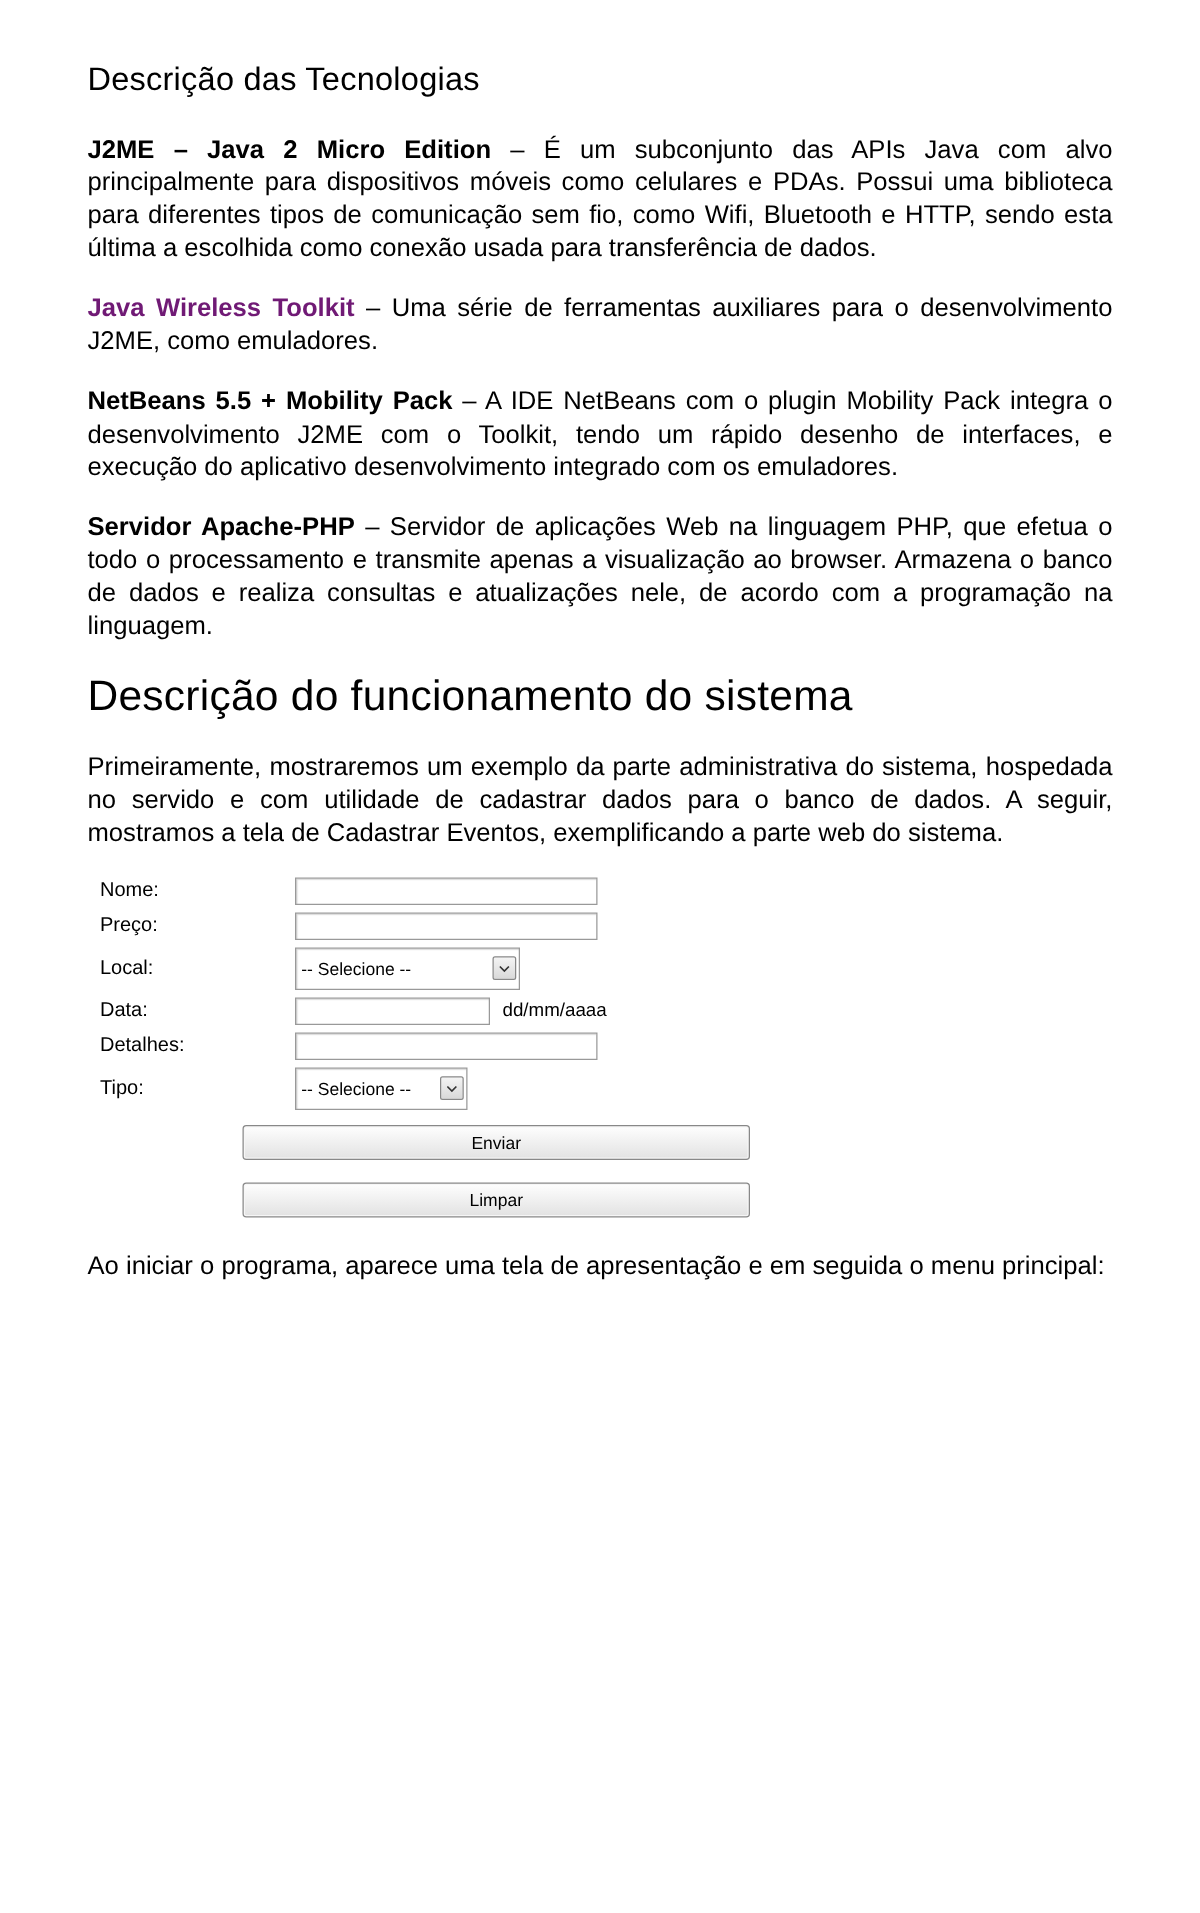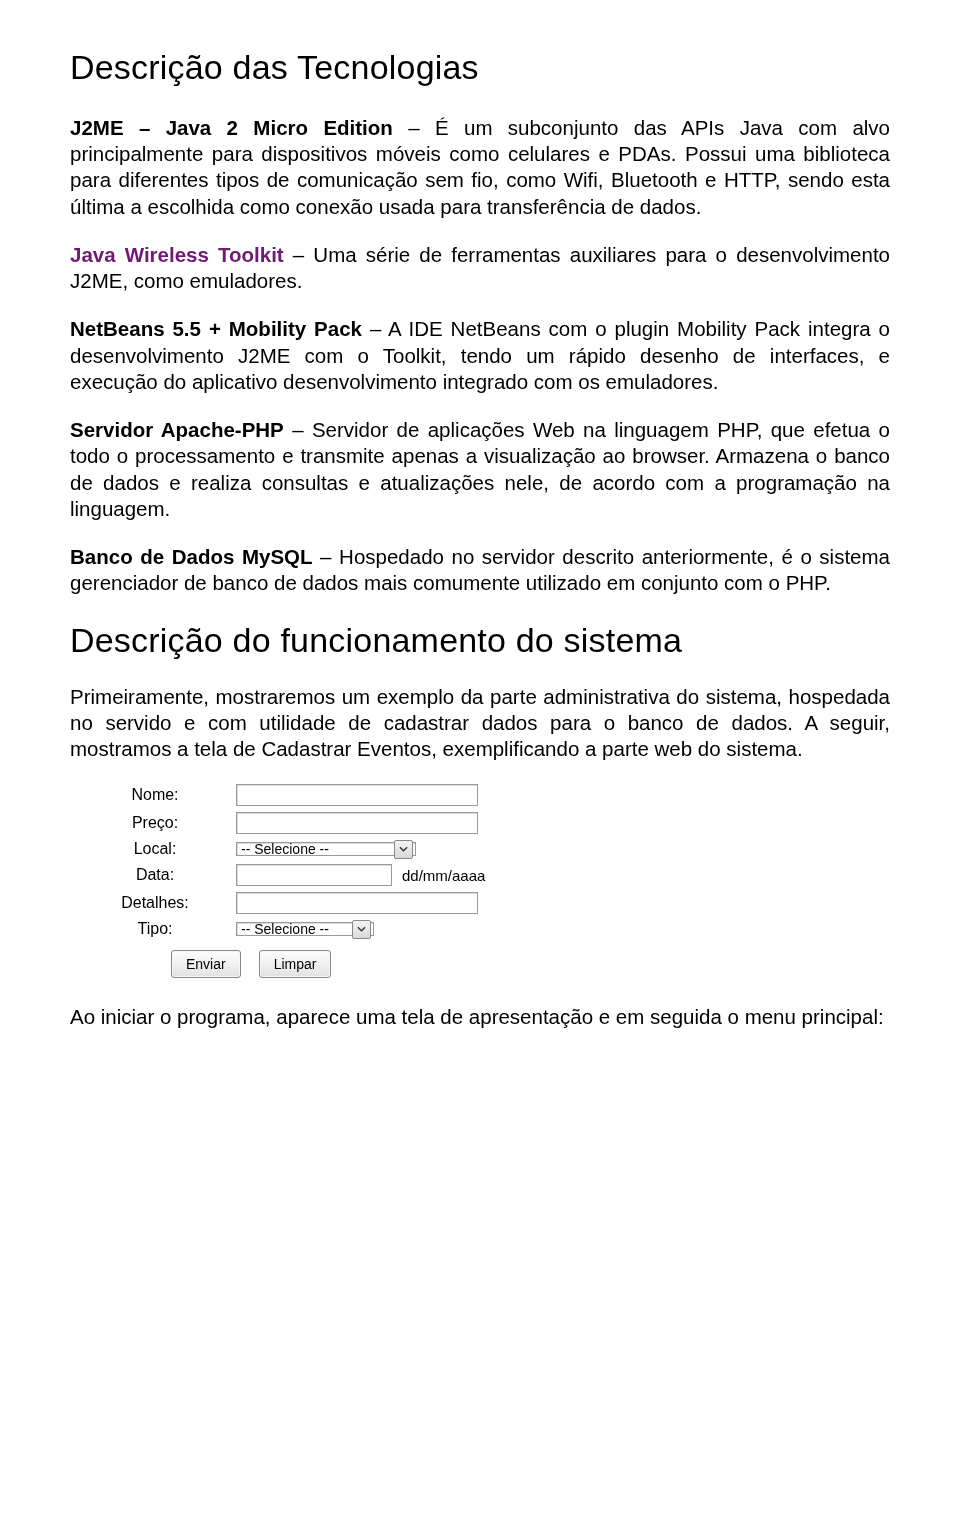--- a/index.html
+++ b/index.html
@@ -7,21 +7,21 @@
     background: #ffffff;
     font-family: Arial, Helvetica, sans-serif;
     color: #000;
     width: 960px;
   }
   .page {
     padding: 48px 70px 40px 70px;
     box-sizing: border-box;
   }
   h1 {
-    font-size: 34px;
+    font-size: 26px;
     font-weight: 400;
     margin: 0 0 28px 0;
     letter-spacing: 0.2px;
   }
   h2 {
     font-size: 34px;
     font-weight: 400;
     margin: 24px 0 24px 0;
     letter-spacing: 0.2px;
   }
@@ -47,39 +47,39 @@
     font-size: 16px;
     margin-bottom: 22px;
   }
   .form-row {
     display: flex;
     align-items: center;
     margin-bottom: 6px;
   }
   .form-label {
     width: 150px;
-    text-align: center;
+    text-align: left;
     padding-right: 6px;
     font-size: 16px;
   }
   .txt {
     height: 22px;
     border: 1px solid #999;
     background: #fff;
     box-shadow: inset 1px 1px 1px rgba(0,0,0,0.15);
     font-size: 14px;
     padding: 0 4px;
     box-sizing: border-box;
   }
   .txt-long { width: 242px; }
   .txt-med { width: 156px; }
   .select-like {
     display: inline-flex;
     align-items: center;
-    height: 14px;
+    height: 34px;
     border: 1px solid #999;
     background: #fff;
     box-shadow: inset 1px 1px 1px rgba(0,0,0,0.15);
     font-size: 14px;
     padding: 0 2px 0 4px;
     box-sizing: border-box;
   }
   .select-text { flex: 1; white-space: nowrap; }
   .select-btn {
     width: 17px;
@@ -94,23 +94,24 @@
   }
   .select-btn svg { width: 9px; height: 6px; }
   .sel-wide { width: 180px; }
   .sel-narrow { width: 138px; }
   .hint {
     font-size: 15px;
     margin-left: 10px;
   }
   .btn-row {
     margin-top: 12px;
-    margin-left: 91px;
+    margin-left: 114px;
     display: flex;
     gap: 18px;
+    flex-direction: column;
   }
   .btn {
     display: inline-flex;
     align-items: center;
     justify-content: center;
     height: 26px;
     padding: 0 14px;
     font-size: 14px;
     border: 1px solid #888;
     border-radius: 3px;
@@ -135,23 +136,20 @@
   </p>
 
   <p>
     <span class="bold">NetBeans 5.5 + Mobility Pack</span><span> – A IDE NetBeans com o plugin Mobility Pack integra o desenvolvimento J2ME com o Toolkit, tendo um rápido desenho de interfaces, e execução do aplicativo desenvolvimento integrado com os emuladores.</span>
   </p>
 
   <p>
     <span class="bold">Servidor Apache-PHP</span><span> – Servidor de aplicações Web na linguagem PHP, que efetua o todo o processamento e transmite apenas a visualização ao browser. Armazena o banco de dados e realiza consultas e atualizações nele, de acordo com a programação na linguagem.</span>
   </p>
 
-  <p>
-    <span class="bold">Banco de Dados MySQL</span><span> – Hospedado  no servidor descrito anteriormente, é o sistema gerenciador de banco de dados mais comumente utilizado em conjunto com o PHP.</span>
-  </p>
 
   <h2>Descrição do funcionamento do sistema</h2>
 
   <p>Primeiramente, mostraremos um exemplo da parte administrativa do sistema, hospedada no servido e com utilidade de cadastrar dados para o banco de dados. A seguir, mostramos a tela de Cadastrar Eventos, exemplificando a parte web do sistema.</p>
 
   <div class="form-wrap">
 
     <div class="form-row">
       <div class="form-label">Nome:</div>
       <input class="txt txt-long" style="">

